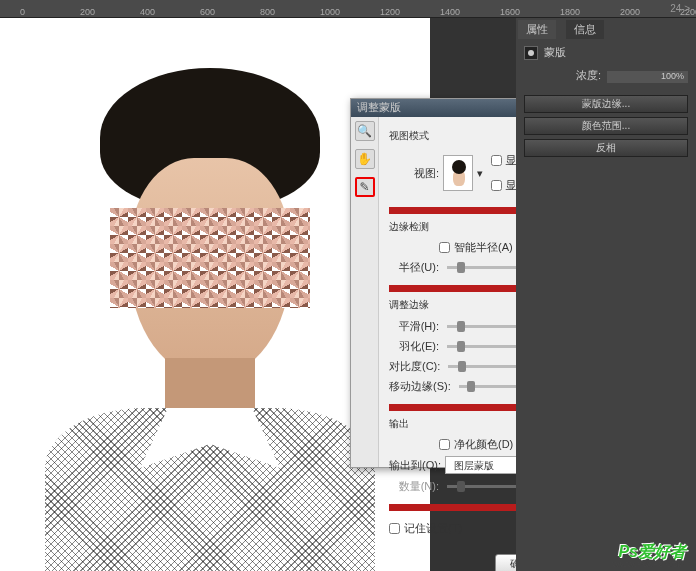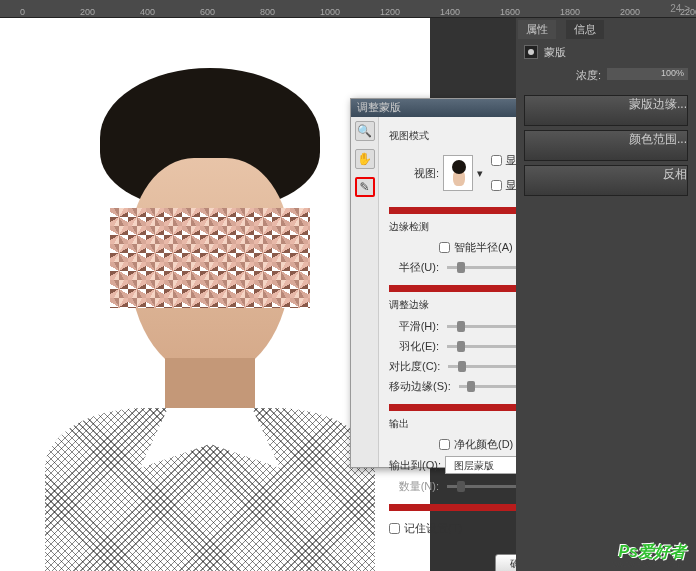--- a/index.html
+++ b/index.html
@@ -38,26 +38,26 @@
 .slider::after{content:"";position:absolute;top:-4px;left:10%;width:8px;height:11px;background:#888;border-radius:2px}
 .num-input{width:32px;height:16px;border:1px solid #aaa;background:#fff;font-size:10px;text-align:center}
 .unit{font-size:10px;min-width:20px}
 .select{width:90px;height:18px;border:1px solid #aaa;background:#fff;font-size:10px;padding:0 4px}
 .dlg-buttons{display:flex;gap:6px;justify-content:flex-end;padding:8px}
 .btn{width:50px;height:20px;border:1px solid #888;background:linear-gradient(#fff,#ddd);border-radius:3px;font-size:10px;color:#333;text-align:center;line-height:18px}
 .panel{position:absolute;top:18px;right:0;width:180px;height:553px;background:#424242}
 .panel-tabs{display:flex;gap:10px;padding:2px;font-size:10px}
 .panel-tab{padding:2px 8px;background:#383838}
 .panel-tab.active{background:#4a4a4a}
-.panel-row{display:flex;align-items:flex-start;padding:4px 8px;gap:6px;font-size:10px}
+.panel-row{display:flex;align-items:flex-end;padding:4px 8px;gap:6px;font-size:10px}
 .panel-icon{width:14px;height:14px;background:#222;border:1px solid #666;position:relative}
 .panel-icon::after{content:"";position:absolute;top:3px;left:3px;width:6px;height:6px;border-radius:50%;background:#ccc}
 .opacity-bar{flex:1;height:12px;background:#555;text-align:right;padding-right:4px;font-size:9px}
 .panel-btns{display:flex;flex-direction:column;gap:4px;padding:8px}
-.panel-btn{height:31px;background:linear-gradient(#555,#3a3a3a);border:1px solid #222;font-size:12px;text-align:right;line-height:16px}
+.panel-btn{height:18px;background:linear-gradient(#555,#3a3a3a);border:1px solid #222;font-size:10px;text-align:center;line-height:16px}
 .footer-info{position:absolute;top:3px;right:6px;font-size:10px;color:#999}
 .watermark{position:absolute;bottom:8px;right:10px;font-size:16px;font-weight:bold;font-style:italic;color:#30c030;text-shadow:1px 1px 0 #fff,-1px -1px 0 #fff}
 .watermark-url{position:absolute;bottom:2px;right:12px;font-size:8px;color:#444}
 </style>
 </head>
 <body>
 
 <div class="ruler-h">
   <span>0</span>
     <span>200</span>

